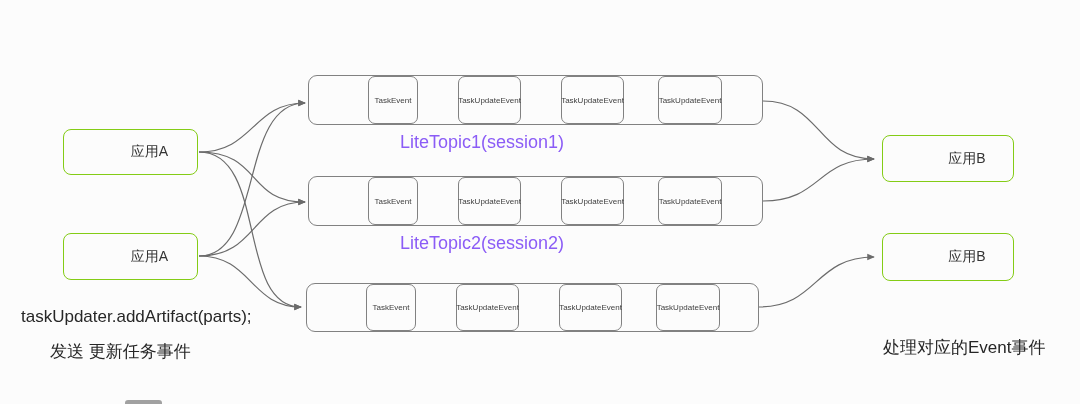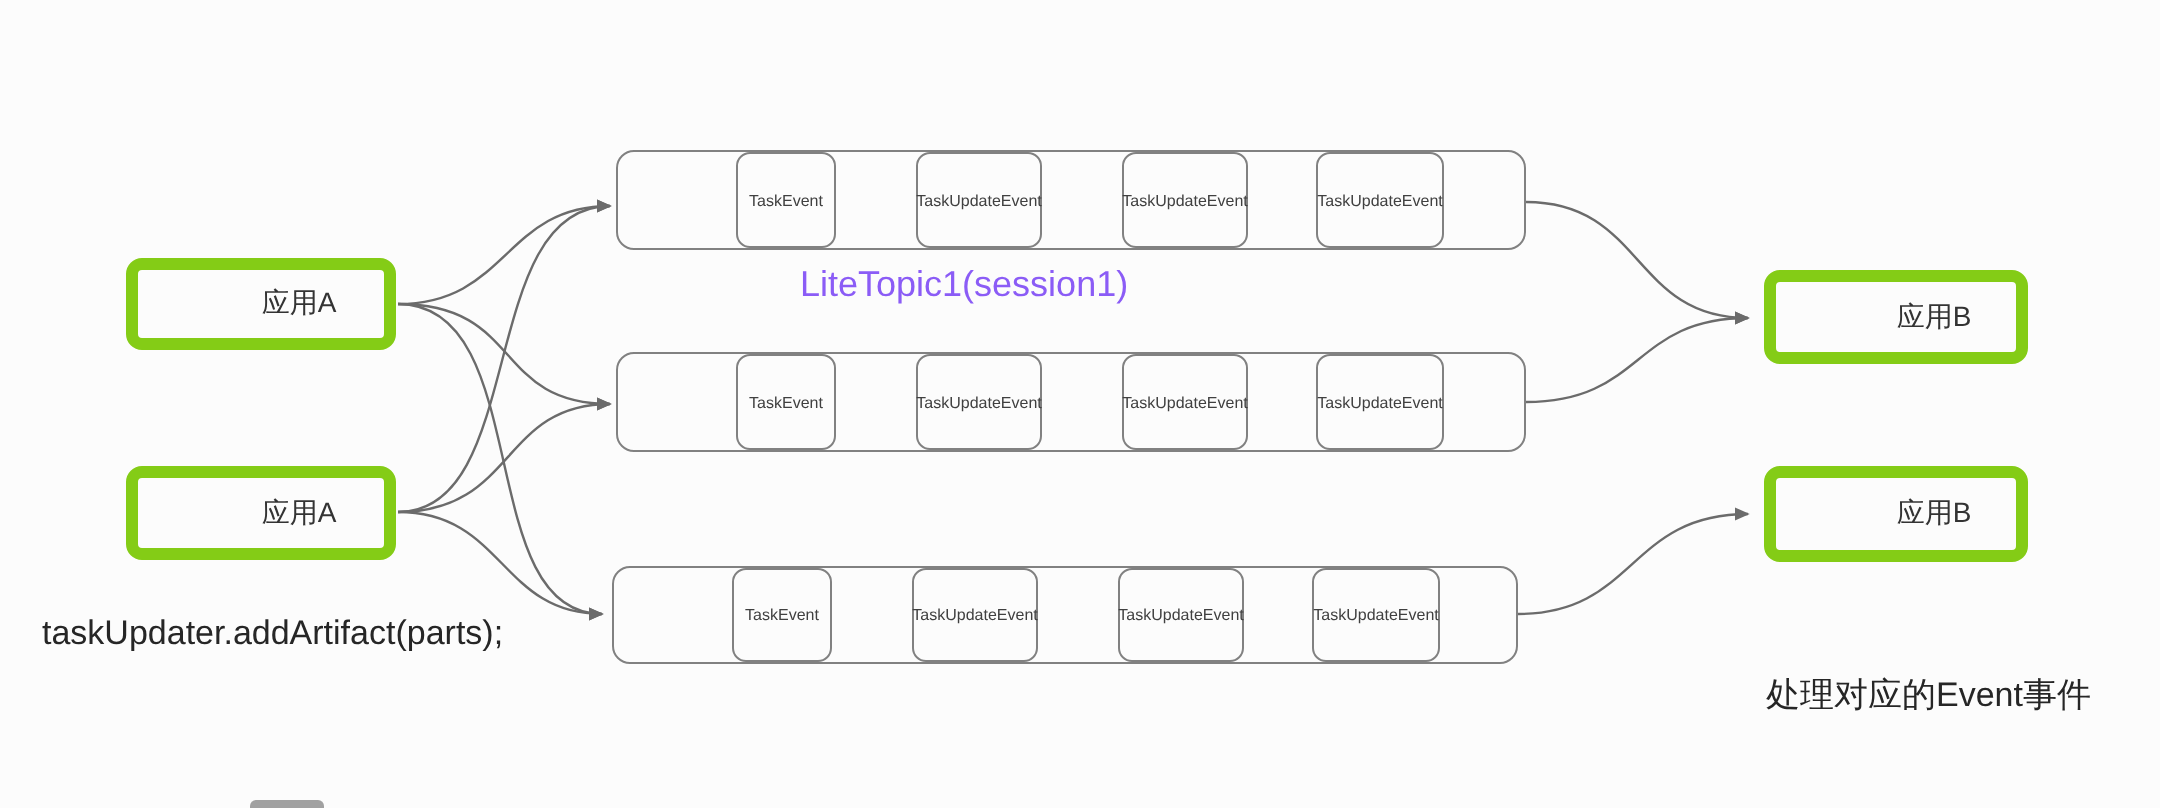--- a/index.html
+++ b/index.html
@@ -15,21 +15,21 @@
     overflow: hidden;
   }
   .arrow-layer {
     position: absolute;
     left: 0; top: 0;
     width: 1080px; height: 404px;
   }
   .node {
     position: absolute;
     box-sizing: border-box;
-    border: 6px solid #84cc16;
+    border: 1px solid #84cc16;
     border-radius: 8px;
     background: #fcfcfc;
     display: flex;
     align-items: center;
     justify-content: center;
     font-size: 14px;
     color: #333333;
     padding-left: 38px;
   }
   .topic {
@@ -147,20 +147,21 @@
     <div class="cell c2">
         <span>TaskUpdateEvent</span>
       </div>
     <div class="cell c3">
         <span>TaskUpdateEvent</span>
       </div>
     <div class="cell c4">
         <span>TaskUpdateEvent</span>
       </div>
   </div>
+  <div class="topic-label" id="topic-label-2">LiteTopic2(session2)</div>
 
   <div class="topic" id="topic-3">
     <div class="cell c1">
         <span>TaskEvent</span>
       </div>
     <div class="cell c2">
         <span>TaskUpdateEvent</span>
       </div>
     <div class="cell c3">
         <span>TaskUpdateEvent</span>
@@ -171,17 +172,18 @@
   </div>
 
   <div class="node" id="consumer-1">
     <span>应用B</span>
   </div>
   <div class="node" id="consumer-2">
     <span>应用B</span>
   </div>
 
   <div class="caption" id="caption-code">taskUpdater.addArtifact(parts);</div>
+  <div class="caption" id="caption-send">发送 更新任务事件</div>
   <div class="caption" id="caption-consume">处理对应的Event事件</div>
 
   <div class="cropped-artifact"></div>
 
 </div>
 
 </body></html>

